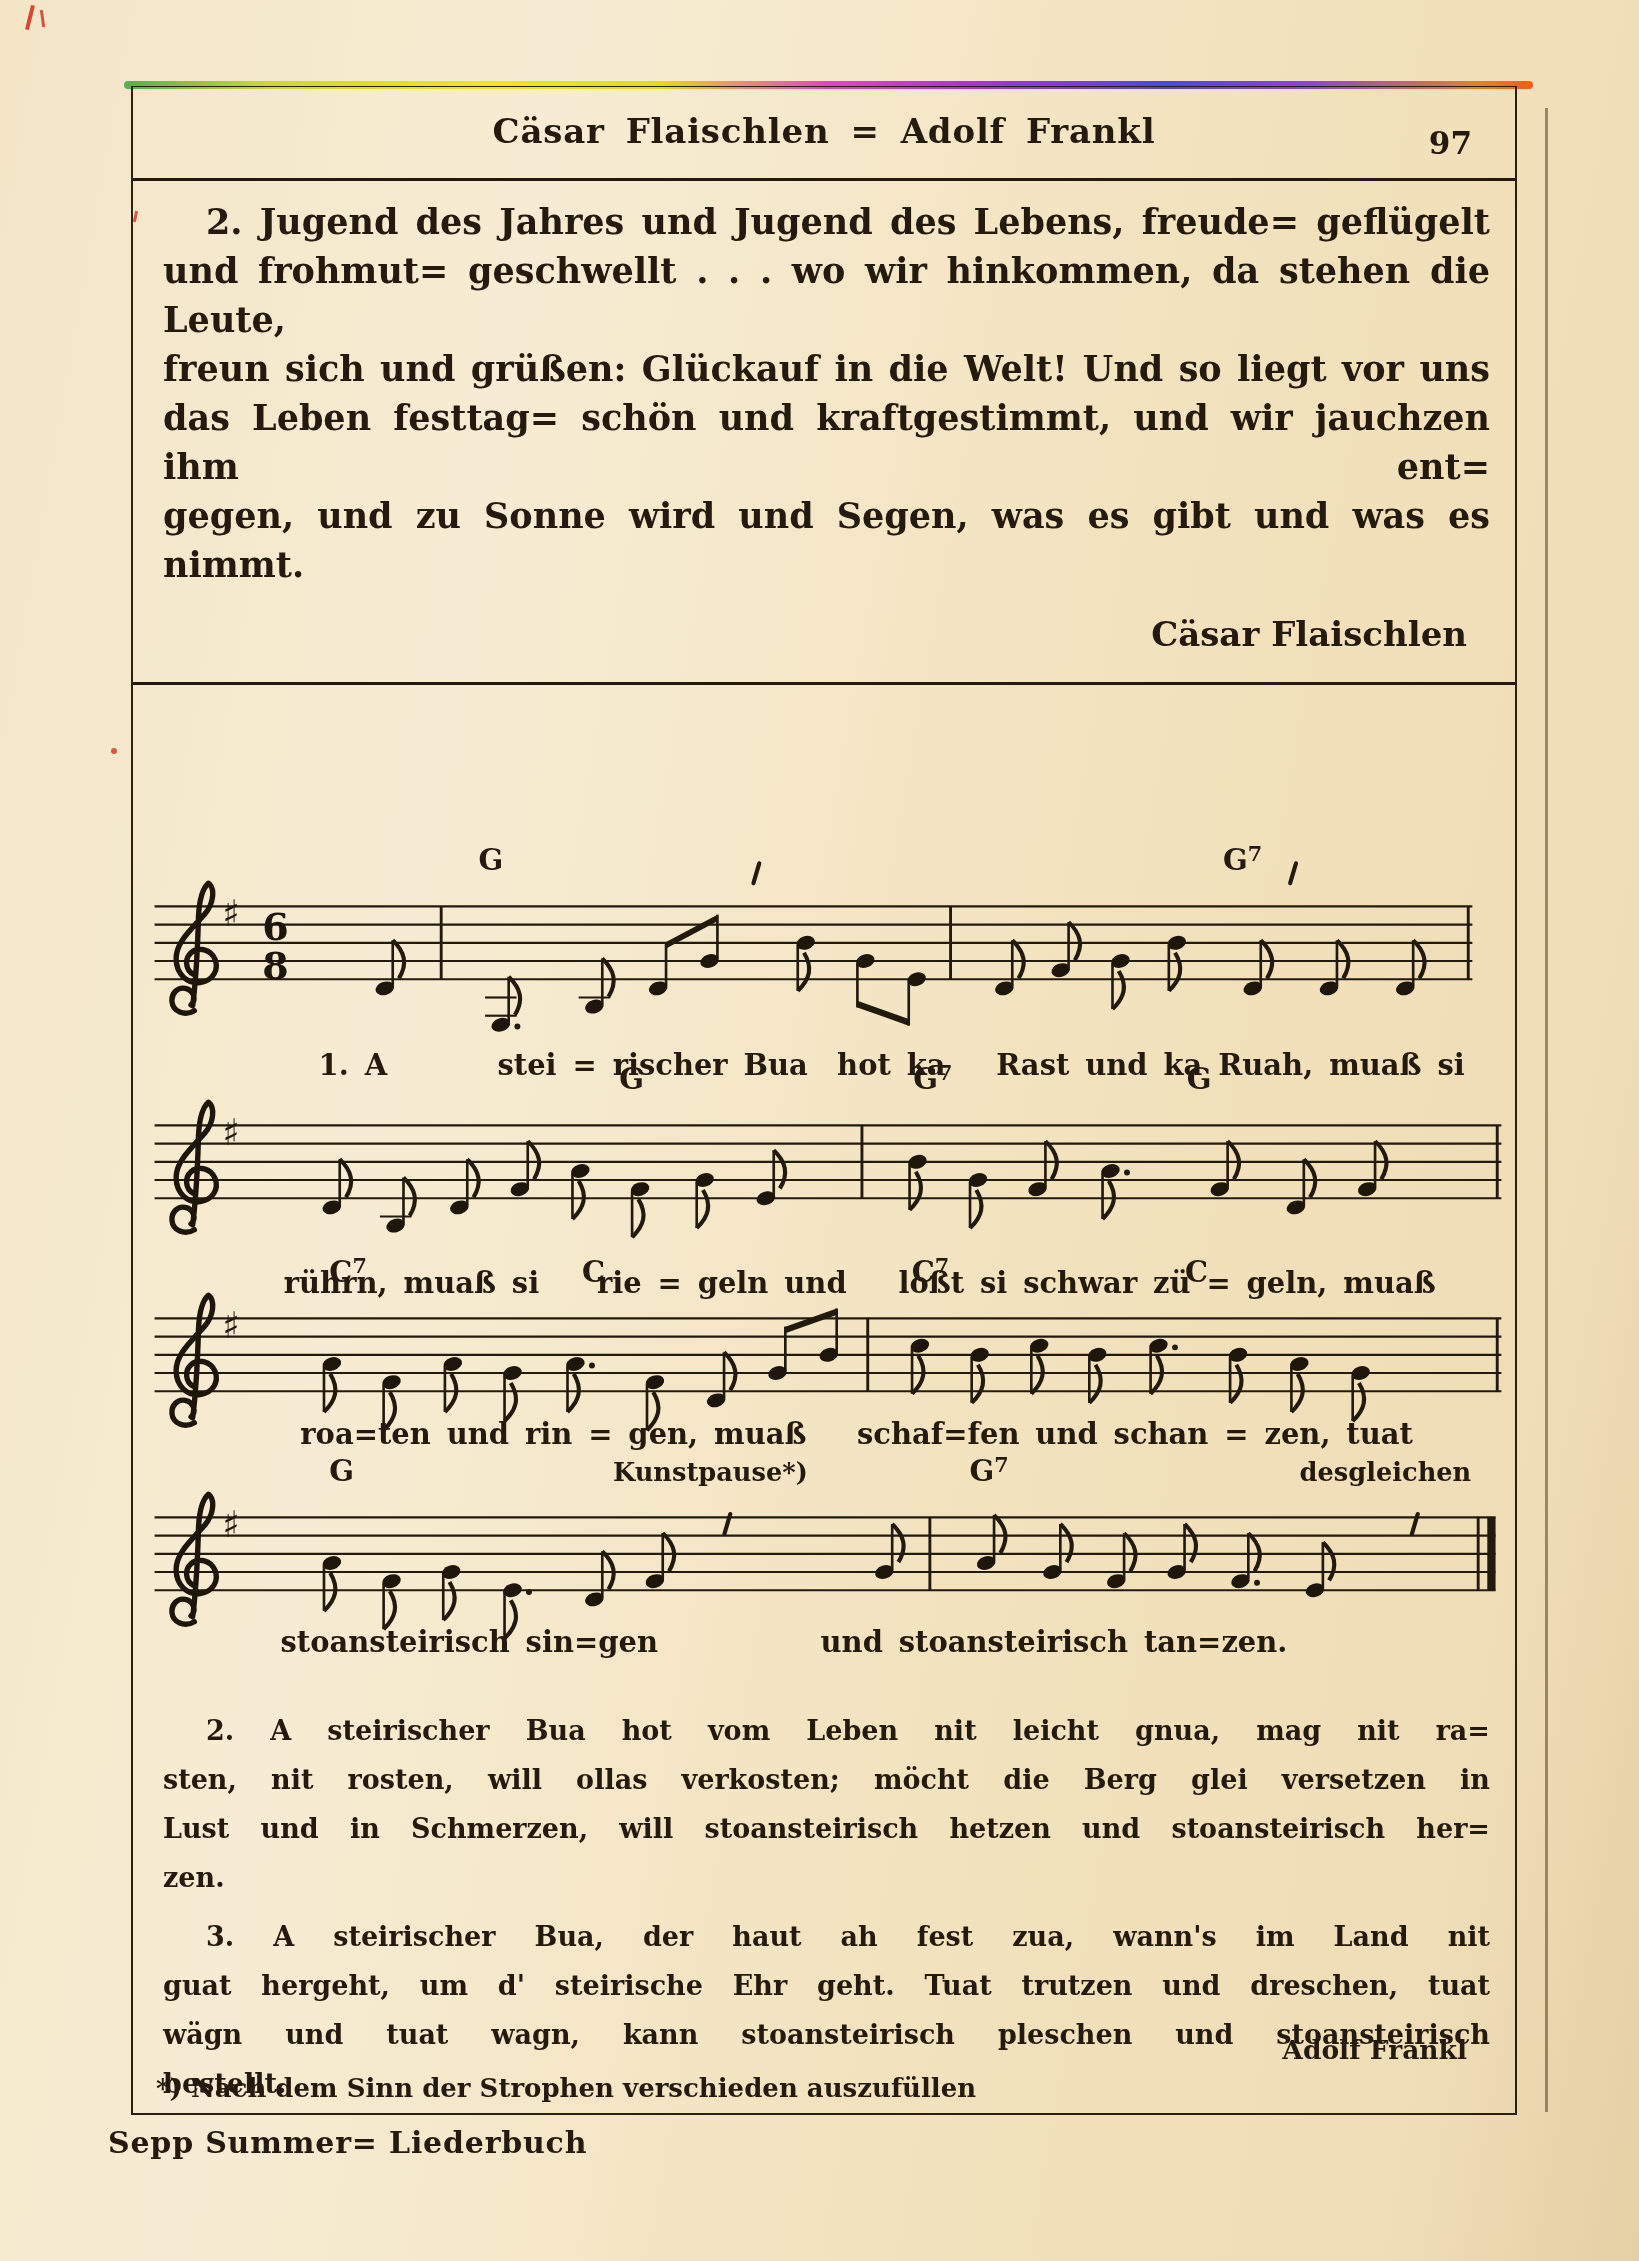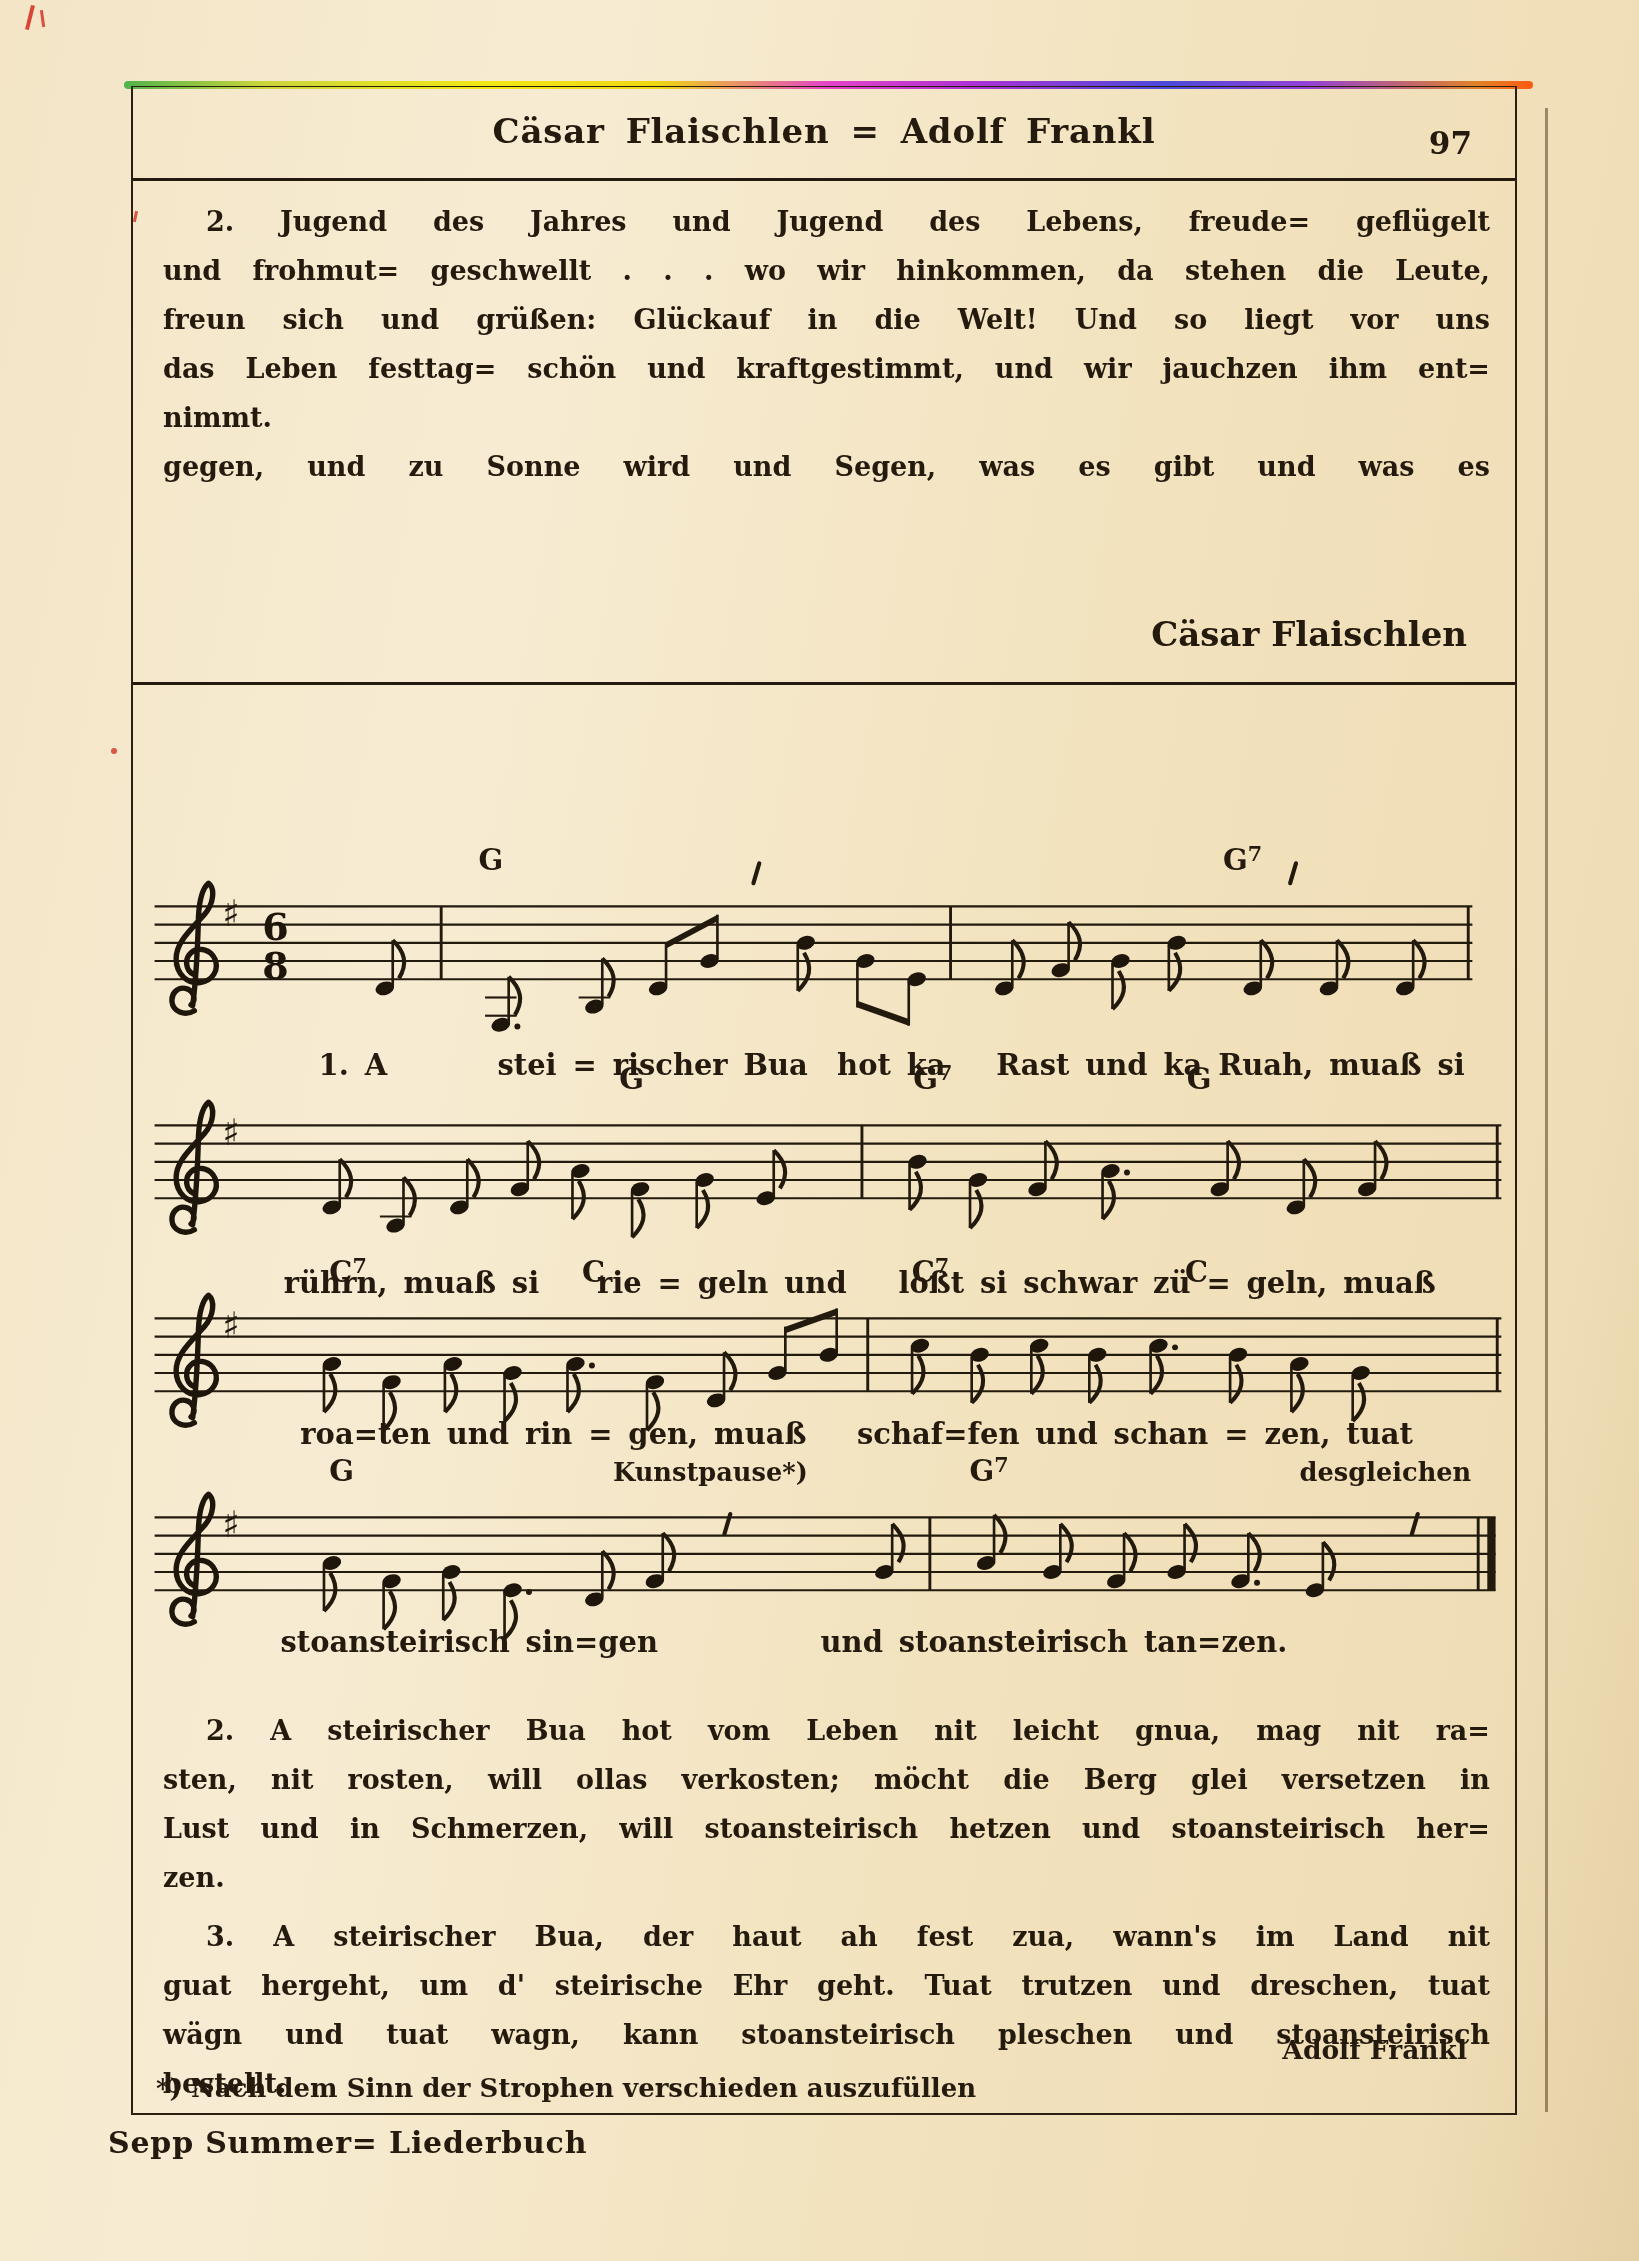--- a/index.html
+++ b/index.html
@@ -17,21 +17,21 @@
     position:absolute;left:131px;top:86px;width:1386px;height:2029px;
     border:2.5px solid #2a2012;border-top-width:1.7px;box-sizing:border-box;
   }
   .pageedge{position:absolute;left:1545px;top:108px;width:2.5px;height:2004px;background:rgba(74,48,24,.5);}
   .header{position:absolute;top:0;left:0;right:0;height:91px;border-bottom:3.3px solid #241a10;}
   .header-title{
     position:absolute;left:0;right:0;top:0;line-height:89px;text-align:center;
     font-size:34px;font-weight:700;letter-spacing:0.8px;word-spacing:8.3px;
   }
   .page-number{position:absolute;right:43px;top:12px;line-height:88px;font-size:31px;font-weight:700;}
-  .poem{position:absolute;top:110px;left:30px;right:25px;font-size:27px;line-height:49px;font-weight:700;}
+  .poem{position:absolute;top:110px;left:30px;right:25px;font-size:35px;line-height:49px;font-weight:700;}
   .poem .para + .para{margin-top:6.6px;}
   .textline{text-align:justify;text-align-last:justify;}
   .textline.first{text-indent:43px;}
   .textline.last{text-align-last:left;}
   .poem-attrib{position:absolute;top:527px;right:48px;font-size:34px;font-weight:700;}
   .divider{position:absolute;left:0;right:0;top:595px;height:3.3px;background:#241a10;}
   .song-title{position:absolute;top:686px;left:0;right:0;text-align:center;font-size:41px;font-weight:700;letter-spacing:1.7px;transform:translateX(-58px);}
   .stave{position:absolute;left:10px;width:1365px;height:257px;}
   .stave svg{overflow:visible;display:block;}
   .sig{font:700 44px "DejaVu Serif",serif;fill:#1e150b;}
@@ -67,22 +67,22 @@
     <div class="header-title">Cäsar Flaischlen = Adolf Frankl</div>
     <div class="page-number">97</div>
   </div>
 
   <div class="poem">
     <div class="para">
         <div class="textline first">2. Jugend des Jahres und Jugend des Lebens, freude= geflügelt</div>
         <div class="textline">und frohmut= geschwellt . . .  wo wir hinkommen, da stehen die Leute,</div>
         <div class="textline">freun sich und grüßen: Glückauf in die Welt! Und so liegt vor uns</div>
         <div class="textline">das Leben festtag= schön und kraftgestimmt, und wir jauchzen ihm ent=</div>
+        <div class="textline">gegen, und zu Sonne wird und Segen, was es gibt und was es</div>
         <div class="textline last">nimmt.</div>
-        <div class="textline">gegen, und zu Sonne wird und Segen, was es gibt und was es</div>
       </div>
   </div>
   <div class="poem-attrib">Cäsar Flaischlen</div>
 
   <div class="divider"></div>
 
 
   <div class="stave" style="top: 753px;">
       <svg width="1365" height="257" viewBox="0 0 1648 310">
         <line x1="14" y1="80" x2="1605" y2="80" stroke="#231a0e" stroke-width="2.6"></line>

